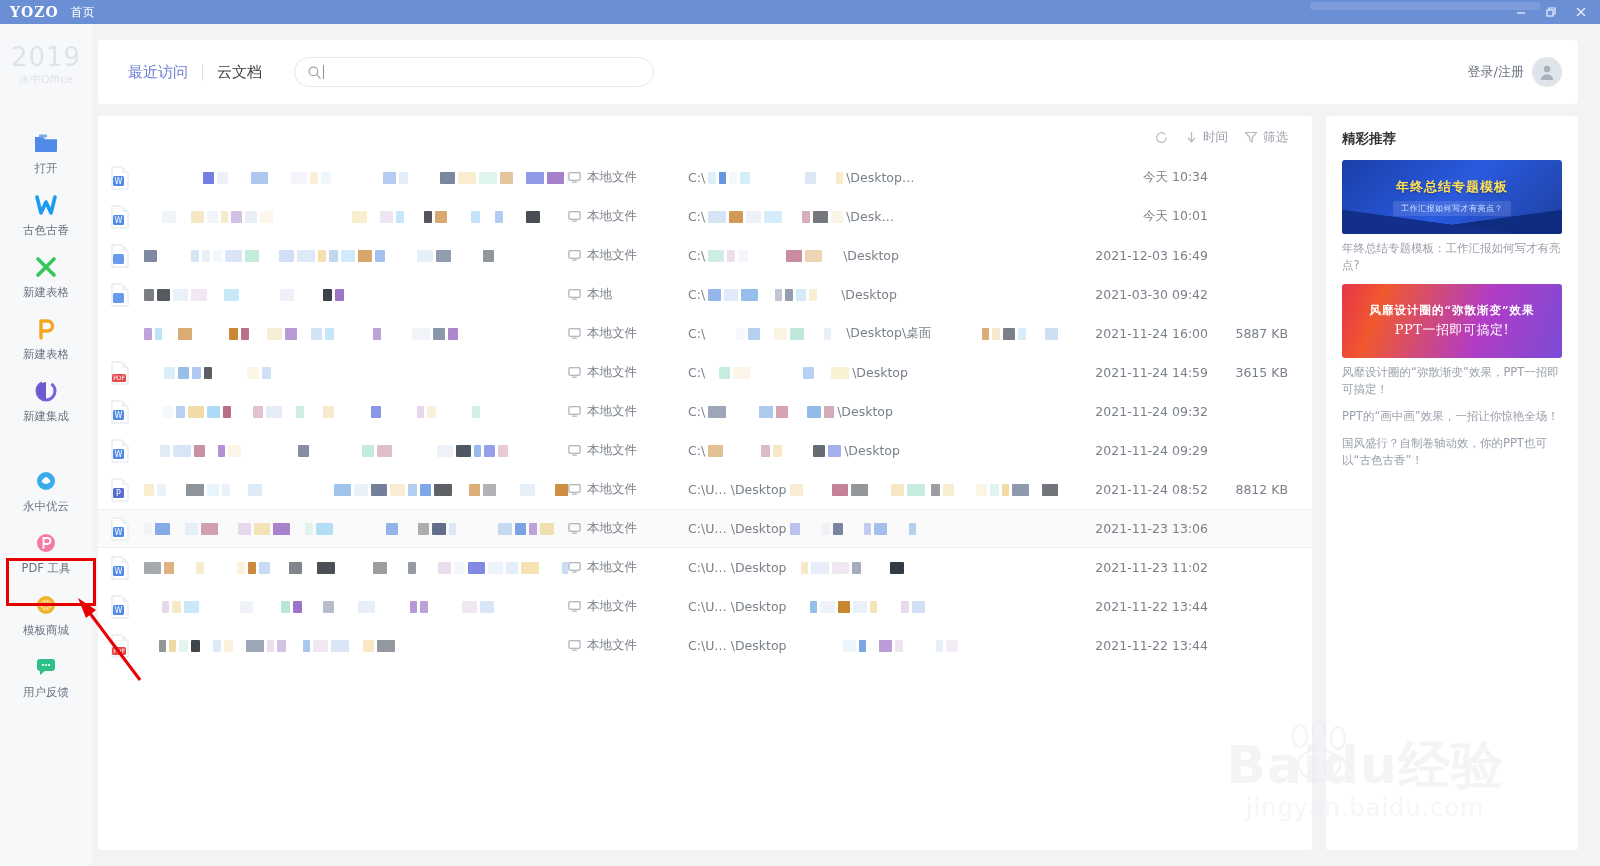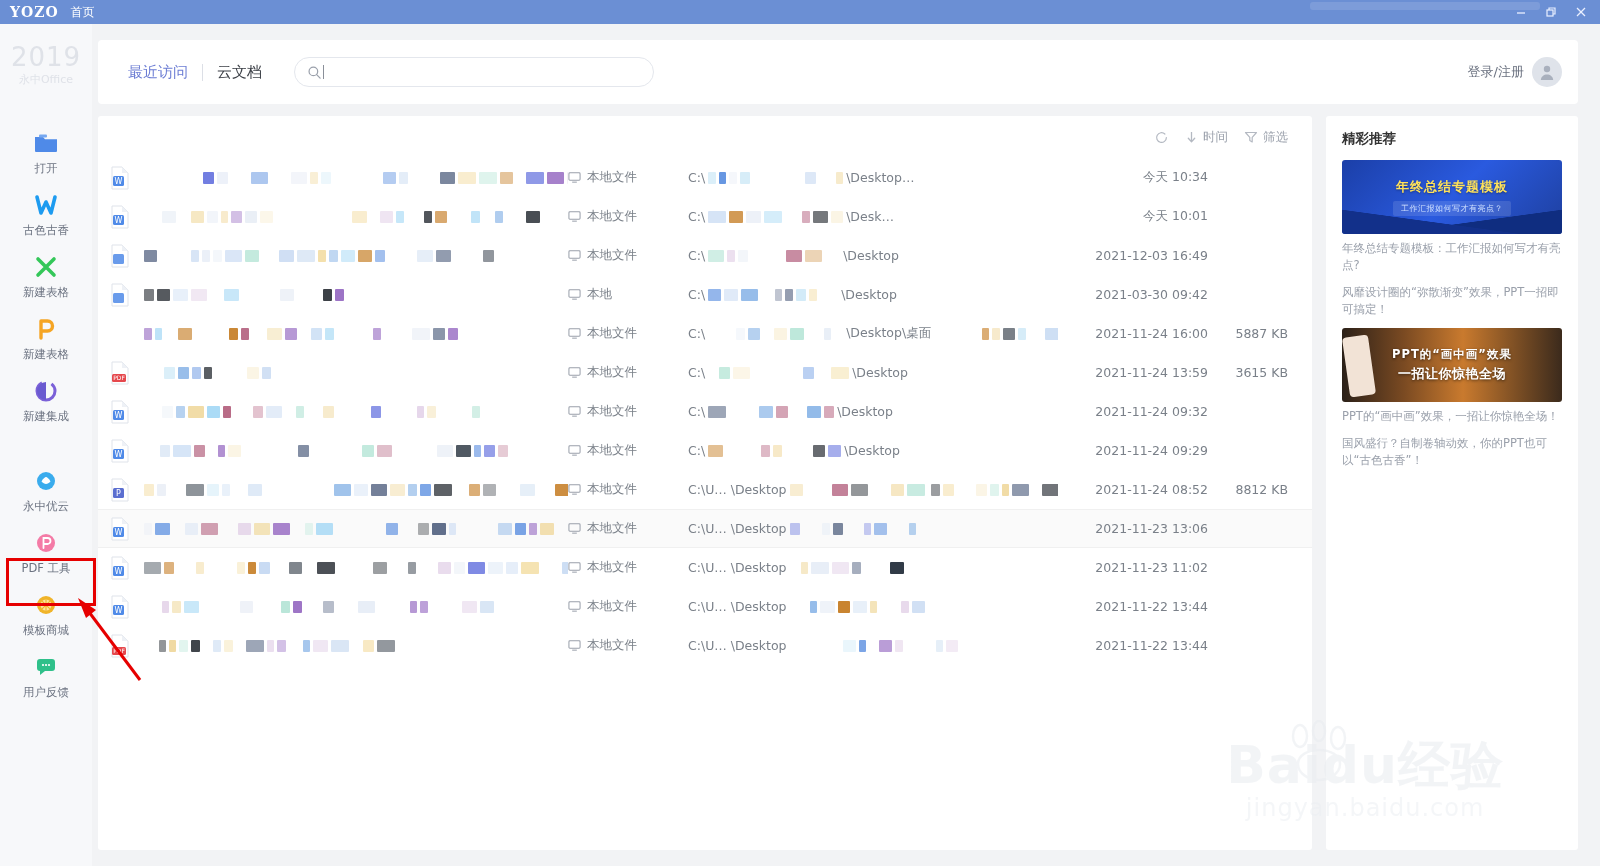--- a/index.html
+++ b/index.html
@@ -671,21 +671,21 @@
                 <span class="blk" style="width:11px;background:#b9e6d8;opacity:0.81"></span>
                 <span class="blk" style="width:17px;background:#f6e7c2;opacity:0.38"></span>
                 <span class="gap" style="width:7px"></span>
                 <span class="gap" style="width:16px"></span>
                 <span class="gap" style="width:18px"></span>
                 <span class="blk" style="width:11px;background:#5b8fe0;opacity:0.42"></span>
                 <span class="gap" style="width:11px"></span>
                 <span class="blk" style="width:18px;background:#f3dca0;opacity:0.47"></span>
                 <span class="pathtxt">\Desktop</span>
               </div>
-              <div class="c-date">2021-11-24 13:59</div>
+              <div class="c-date">2021-11-24 14:59</div>
               <div class="c-size">3615 KB</div>
             </div>
             <div class="row">
               <div class="c-icon">
                 <svg width="20" height="24" viewBox="0 0 20 24">
                   <path d="M2 1h10l6 6v16H2z" fill="#fff" stroke="#dfe3ea" stroke-width="1"></path>
                   <path d="M12 1l6 6h-6z" fill="#eef1f6"></path>
                   <rect x="3" y="10" width="11" height="10" rx="1.5" fill="#4f8ae8"></rect>
                   <text x="8.5" y="18" font-size="8" fill="#fff" text-anchor="middle" font-family="DejaVu Sans">W</text>
                 </svg>
@@ -1118,27 +1118,27 @@
         <div class="rec-title">精彩推荐</div>
         <div id="reccards">
             <div class="rec-card">
               <div class="rec-img img1">
                 <div class="t1">年终总结专题模板</div>
                 <div class="t2">工作汇报如何写才有亮点？</div>
               </div>
               <div class="rec-cap">年终总结专题模板：工作汇报如何写才有亮点?</div>
             </div>
             <div class="rec-card">
+              <div class="rec-img img2">
+                <div class="t1">风靡设计圈的“弥散渐变”效果</div>
+                <div class="t2">PPT一招即可搞定!</div>
+              </div>
               <div class="rec-cap">风靡设计圈的“弥散渐变”效果，PPT一招即可搞定！</div>
             </div>
             <div class="rec-card">
-              <div class="rec-img img3">
-                <div class="t1">PPT的“画中画”效果</div>
-                <div class="t2">一招让你惊艳全场</div>
-              </div>
               <div class="rec-cap">PPT的“画中画”效果，一招让你惊艳全场！</div>
             </div>
             <div class="rec-card">
               <div class="rec-cap">国风盛行？自制卷轴动效，你的PPT也可以“古色古香”！</div>
             </div>
           </div>
       </div>
     </div>
   </div>
 </div>

